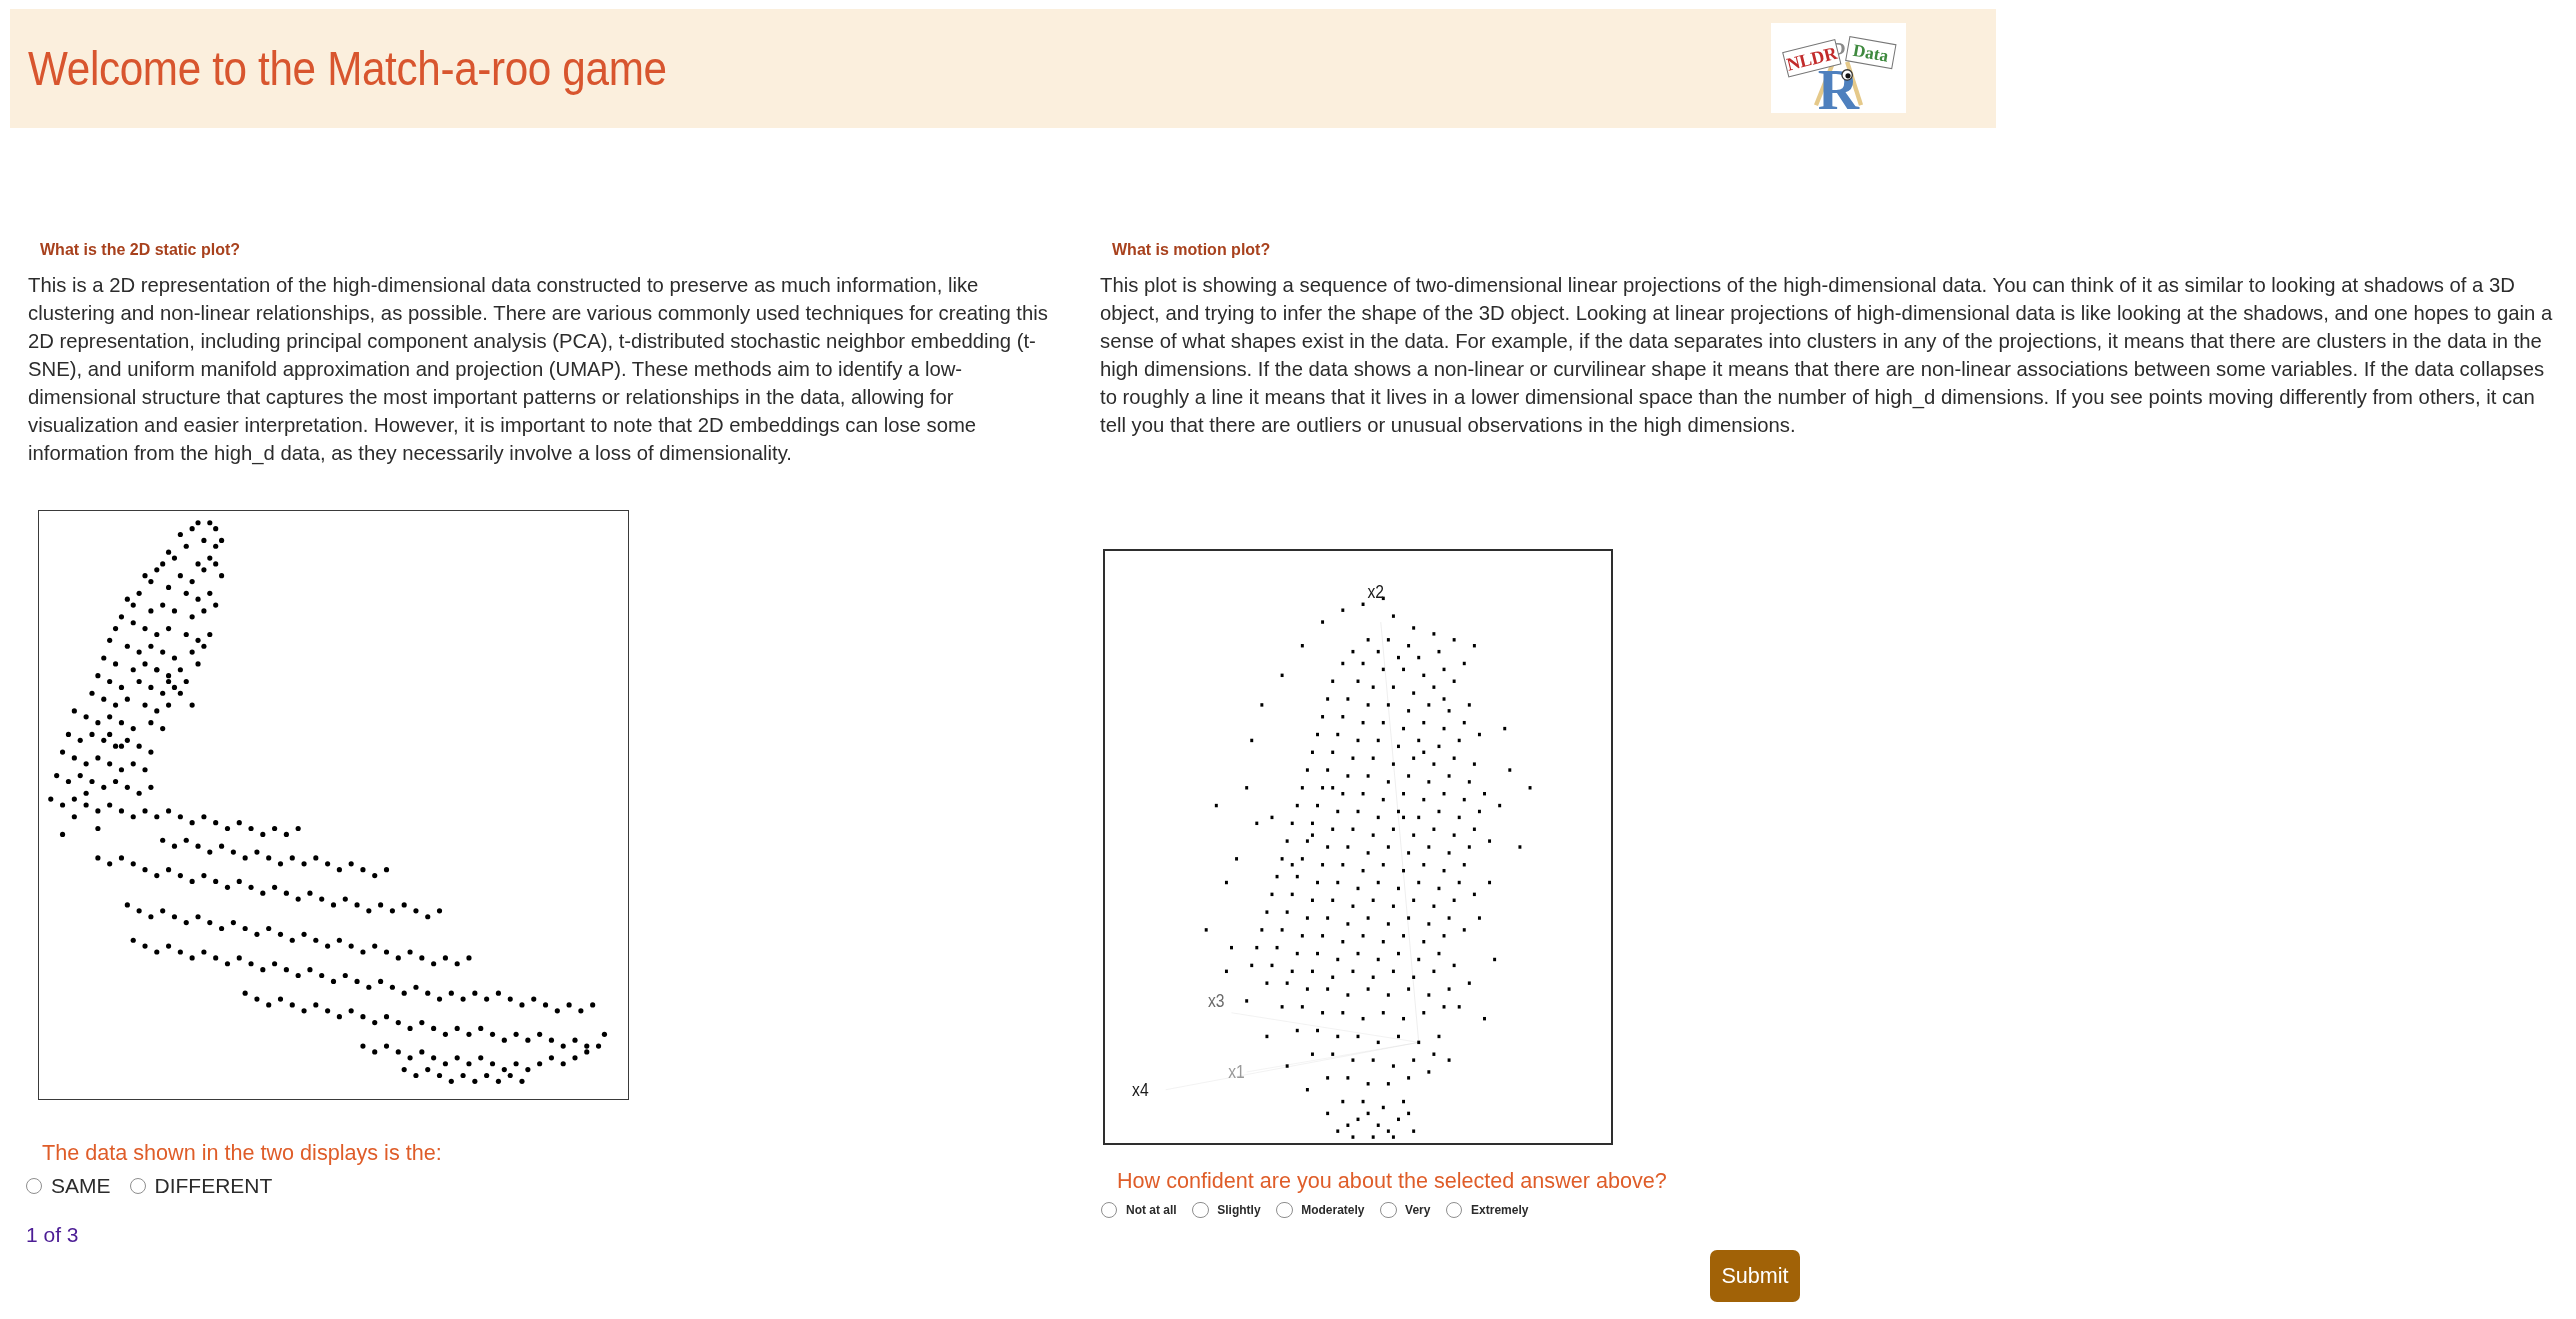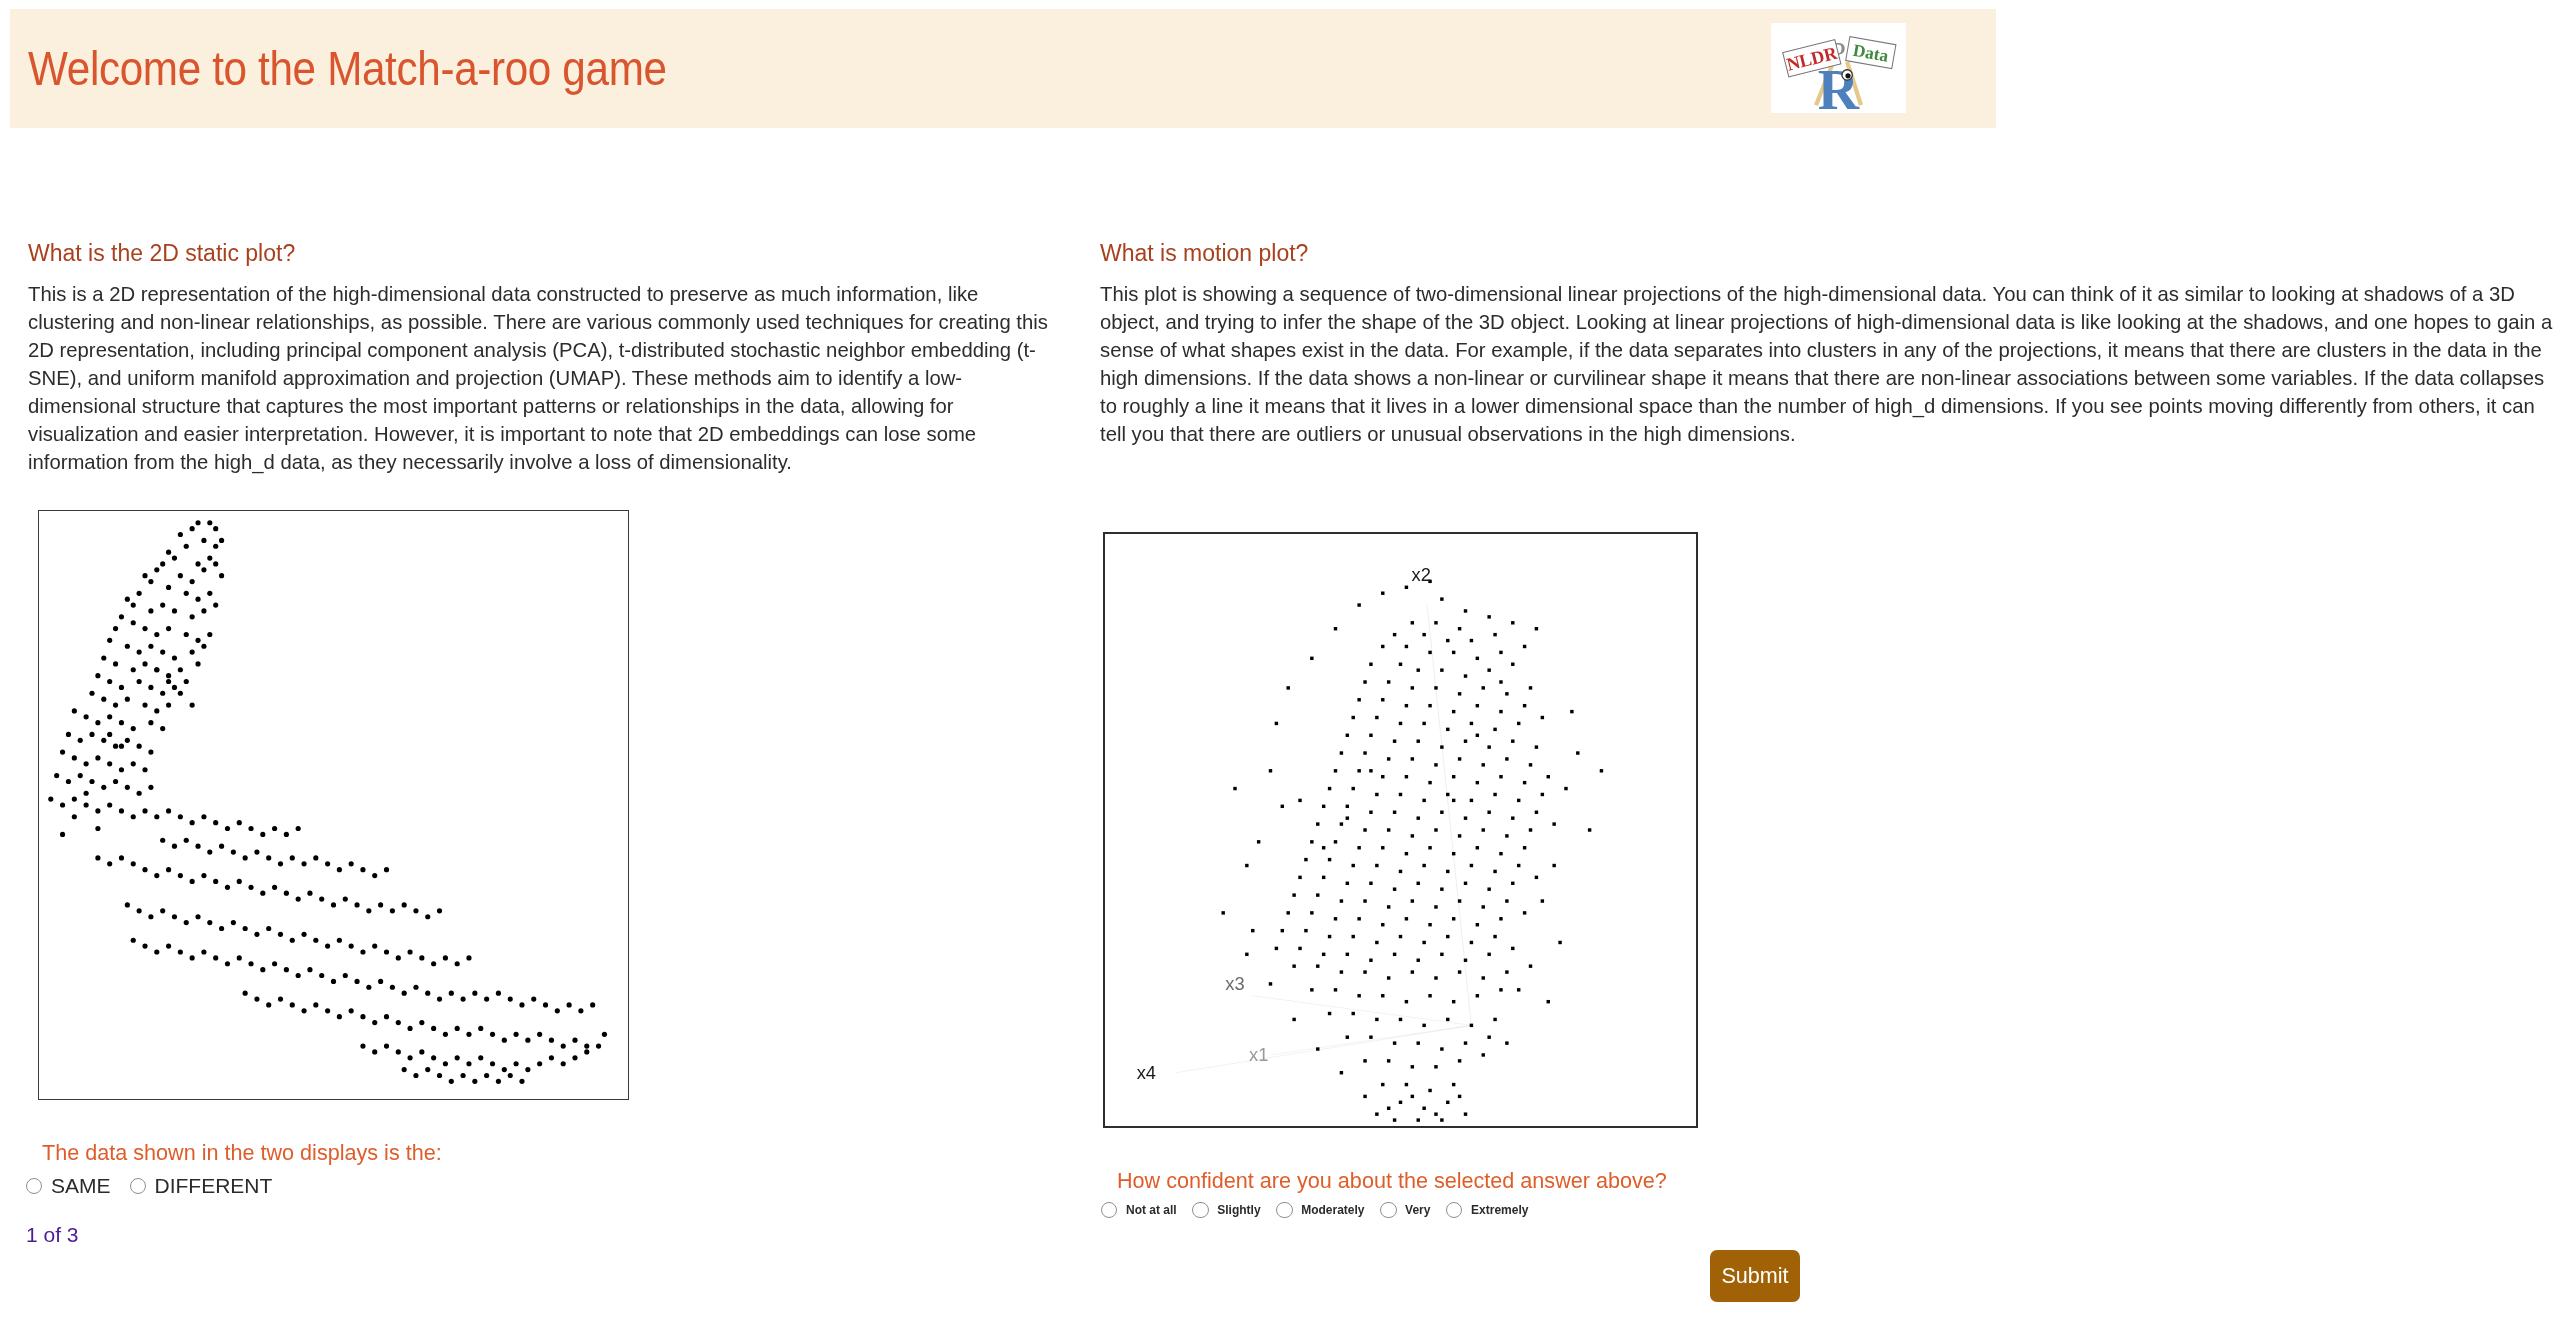--- a/index.html
+++ b/index.html
@@ -51,24 +51,24 @@
 
   
   .col {
     position: absolute;
     top: 240px;
   }
   #col-left  { left: 28px;   width: 1034px; }
   #col-right { left: 1100px; width: 1456px; }
 
   .section-heading {
-    font-size: 23px;
+    font-size: 16px;
     color: #a8411d;
-    margin: 0 0 12px 0;
-    font-weight: 400;
+    margin: 0 0 12px 12px;
+    font-weight: 700;
     line-height: 1.2;
   }
   .section-body {
     font-size: 20.3px;
     line-height: 1.38;
     color: #2c2c2c;
     margin: 0;
     text-align: left;
   }
 
@@ -79,22 +79,22 @@
     top: 510px;
     width: 591px;
     height: 590px;
     border: 1.7px solid #3a3a3a;
     background: #ffffff;
     box-sizing: border-box;
   }
   #motion-plot-frame {
     position: absolute;
     left: 1103px;
-    top: 532px;
-    width: 595px;
+    top: 549px;
+    width: 510px;
     height: 596px;
     border: 2.6px solid #2e2e2e;
     background: #ffffff;
     box-sizing: border-box;
   }
   .plot-svg { display: block; width: 100%; height: 100%; }
 
   
   .question-label {
     font-size: 21.6px;

